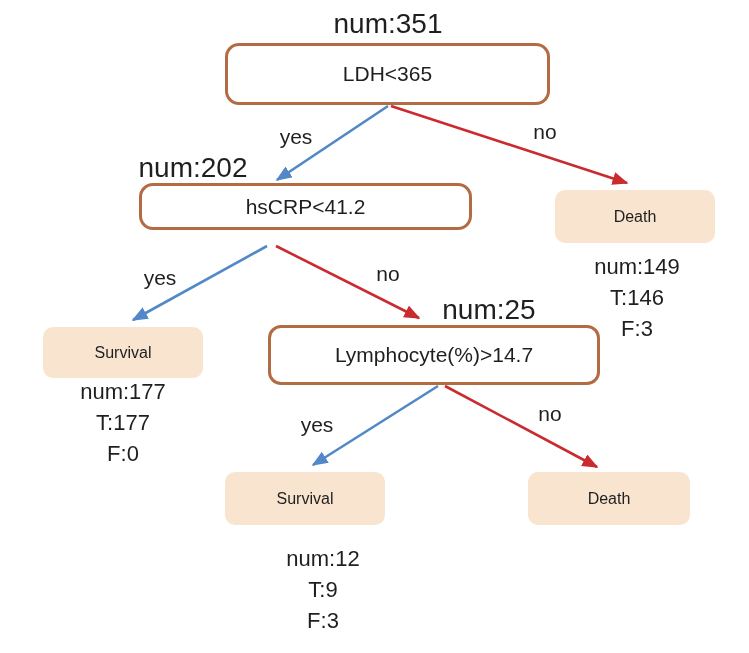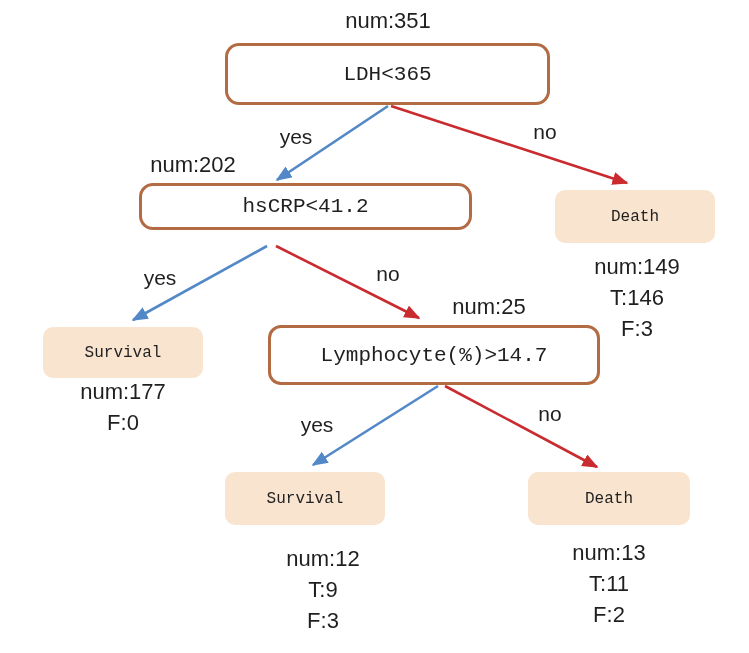--- a/index.html
+++ b/index.html
@@ -20,21 +20,20 @@
     width: 749px; height: 653px;
     pointer-events: none;
   }
 
   .node, .leaf {
     position: absolute;
     display: flex;
     align-items: center;
     justify-content: center;
     text-align: center;
-    font-family: Liberation Mono, monospace;
   }
 
   .node {
     background: #ffffff;
     border: 3px solid #b36b43;
     border-radius: 14px;
     font-size: 21px;
   }
 
   .leaf {
@@ -48,21 +47,21 @@
   .node-lymph   { left: 268px; top: 325px; width: 332px; height: 60px; border-radius: 13px; }
 
   .leaf-survival-1 { left: 43px;  top: 327px; width: 160px; height: 51px; }
   .leaf-death-1    { left: 555px; top: 190px; width: 160px; height: 53px; }
   .leaf-survival-2 { left: 225px; top: 472px; width: 160px; height: 53px; }
   .leaf-death-2    { left: 528px; top: 472px; width: 162px; height: 53px; }
 
   .count-label {
     position: absolute;
     transform: translateX(-50%);
-    font-size: 22px;
+    font-size: 28px;
     white-space: nowrap;
   }
   .count-root  { left: 388px; top: 8px;   }
   .count-hscrp { left: 193px; top: 152px; }
   .count-lymph { left: 489px; top: 294px; }
 
   .edge-label {
     position: absolute;
     transform: translateX(-50%);
     font-size: 21px;
@@ -139,31 +138,27 @@
   </div>
   <div class="leaf leaf-survival-2">
     <span>Survival</span>
   </div>
   <div class="leaf leaf-death-2">
     <span>Death</span>
   </div>
 
   <div class="stats stats-survival-1">
     <div>num:177</div>
+    <div>T:177</div>
     <div>F:0</div>
   </div>
   <div class="stats stats-death-1">
     <div>num:149</div>
     <div>T:146</div>
     <div>F:3</div>
   </div>
   <div class="stats stats-survival-2">
     <div>num:12</div>
     <div>T:9</div>
     <div>F:3</div>
   </div>
-  <div class="stats stats-death-2">
-    <div>num:13</div>
-    <div>T:11</div>
-    <div>F:2</div>
-  </div>
 
 </div>
 
 </body></html>

